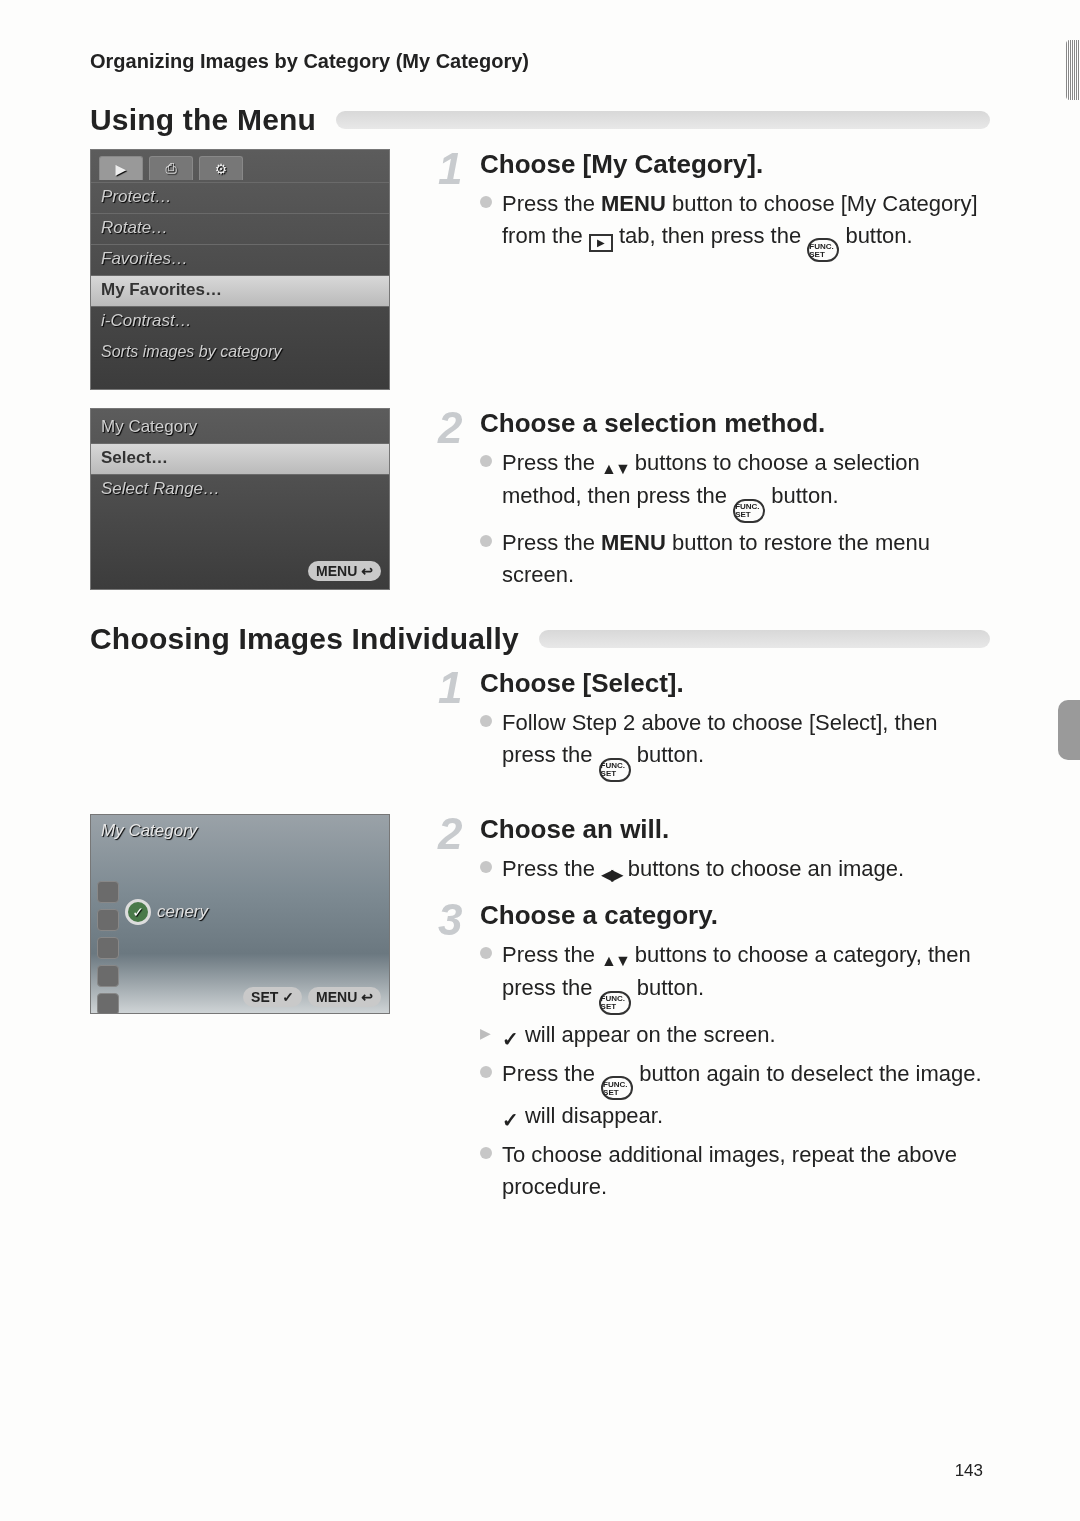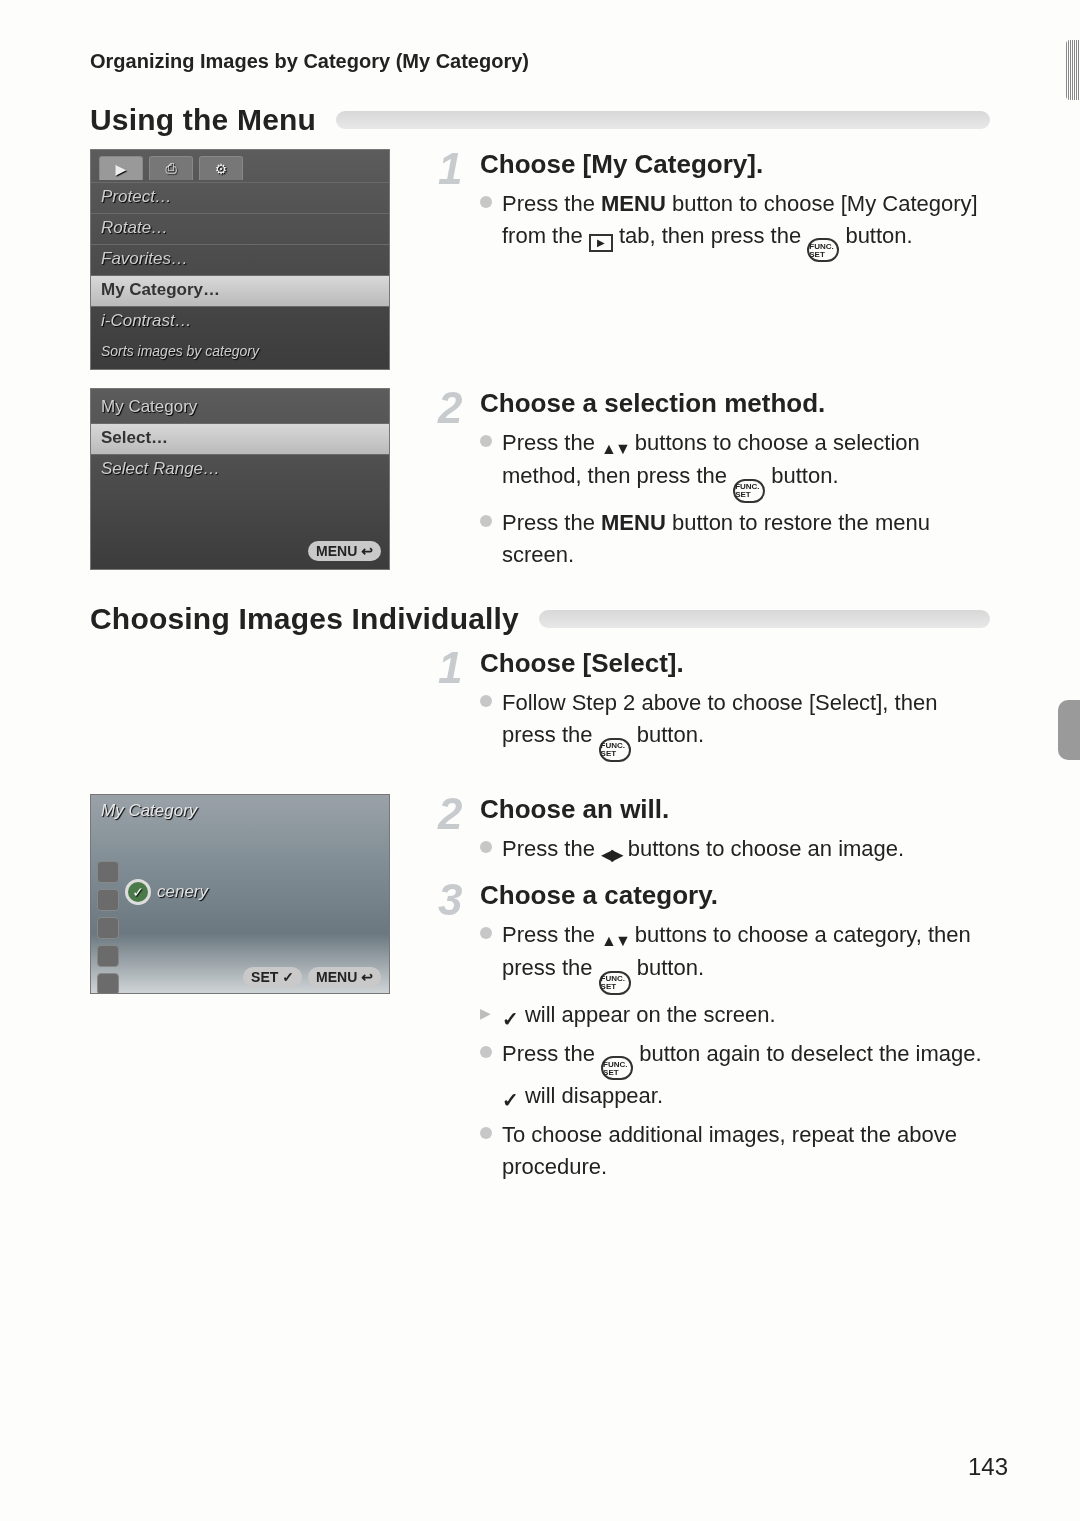--- a/index.html
+++ b/index.html
@@ -100,24 +100,24 @@
     font-style: normal;
     text-shadow:none;
   }
   .cam .row.title {
     font-style: normal;
     color:#d0d0d0;
     border-top:none;
     padding-top:8px;
   }
   .cam .help {
-    padding: 6px 10px 10px;
+    padding: 6px 10px 28px;
     color:#cfcfcf;
     font-style: italic;
-    font-size:14px;
+    font-size:16px;
   }
   .cam .btn-area {
     display:flex;justify-content:flex-end;gap:6px;
     padding: 56px 8px 8px;
   }
   .cam .pill {
     background:#c9c9c9;color:#222;font-weight:bold;
     font-size:14px;padding:2px 8px;border-radius:10px;
     text-shadow:none;font-style:normal;
     display:inline-flex;align-items:center;gap:4px;
@@ -187,21 +187,21 @@
   .play-tab-icon{
     display:inline-flex;width:24px;height:18px;border:2px solid #333;
     align-items:center;justify-content:center;vertical-align:-3px;
   }
   .play-tab-icon::before{content:"▶";font-size:10px;}
   .updown::before{content:"▲▼";font-size:16px;letter-spacing:-2px;}
   .leftright::before{content:"◀▶";font-size:16px;letter-spacing:-2px;}
   .check::before{content:"✓";font-weight:bold;font-size:20px;}
   .menu-word{font-weight:bold;}
   .page-num{
-    position:absolute;right:72px;bottom:40px;font-size:24px;
+    position:absolute;right:97px;bottom:40px;font-size:17px;
   }
 </style>
 </head>
 <body>
 
 <div class="edge-tab"></div>
 <div class="edge-tab2"></div>
 
 <div class="header-line">Organizing Images by Category (My Category)</div>
 
@@ -215,21 +215,21 @@
 
     <div class="cam">
       <div class="tabs">
         <div class="tab active">▶</div>
         <div class="tab">⎙</div>
         <div class="tab">⚙</div>
       </div>
       <div class="row">Protect…</div>
       <div class="row">Rotate…</div>
       <div class="row">Favorites…</div>
-      <div class="row hl">My Category…</div>
+      <div class="row hl">My Favorites…</div>
       <div class="row">i-Contrast…</div>
       <div class="help">Sorts images by category</div>
     </div>
   </div>
 
   <div>
     <div class="step">
       <div class="num">1</div>
       <h3>Choose [My Category].</h3>
       <ul>

